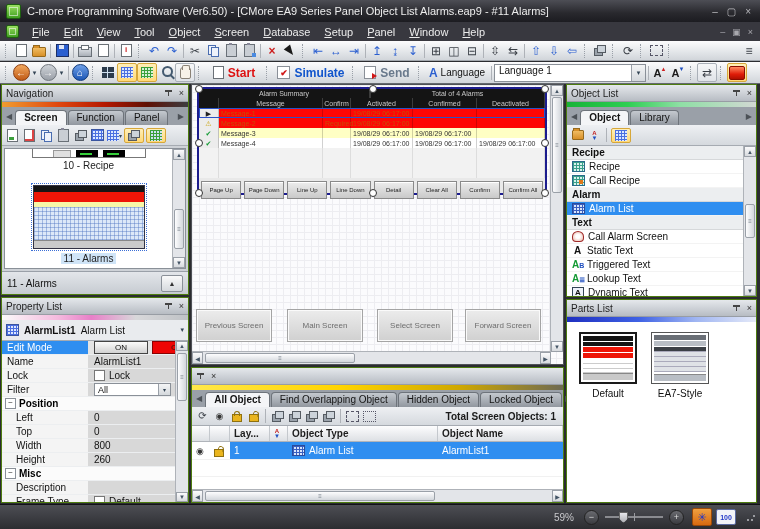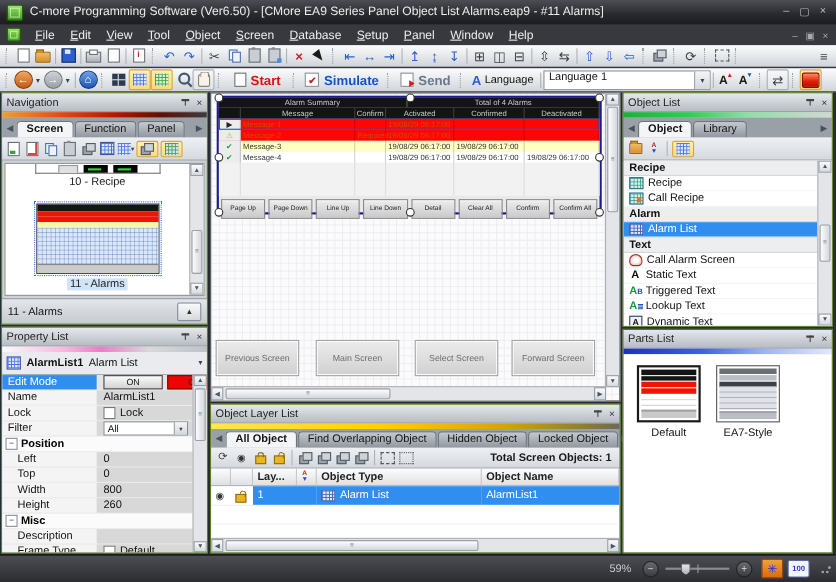--- a/index.html
+++ b/index.html
@@ -743,21 +743,20 @@
           <span>≡</span>
         </div>
       <div class="sbtn" style="top:0;bottom:0;right:0;width:11px">
           <span>▶</span>
         </div>
     </div>
   </div>
 
   <div class="panel" style="left:191px;top:367px;width:373px;height:136px">
     <div class="phead">
-      <span class="ptitle">Object Layer List</span>
       <span class="pin-ic"></span>
       <span class="xbtn">×</span>
     </div>
     <div class="pacc acc-layer"></div>
     <div class="tabbar" style="flex:0 0 17px">
       <span class="tabarrow">◀</span>
       <span class="tab active">All Object</span>
       <span class="tab">Find Overlapping Object</span>
       <span class="tab">Hidden Object</span>
       <span class="tab">Locked Object</span>

